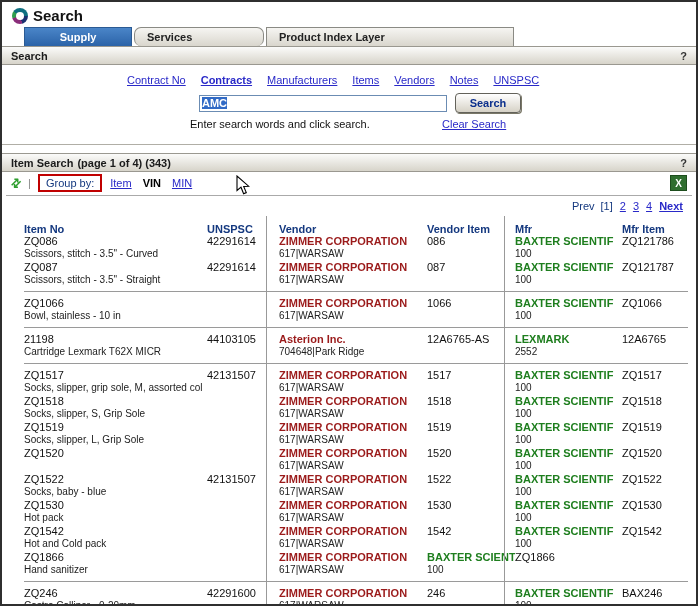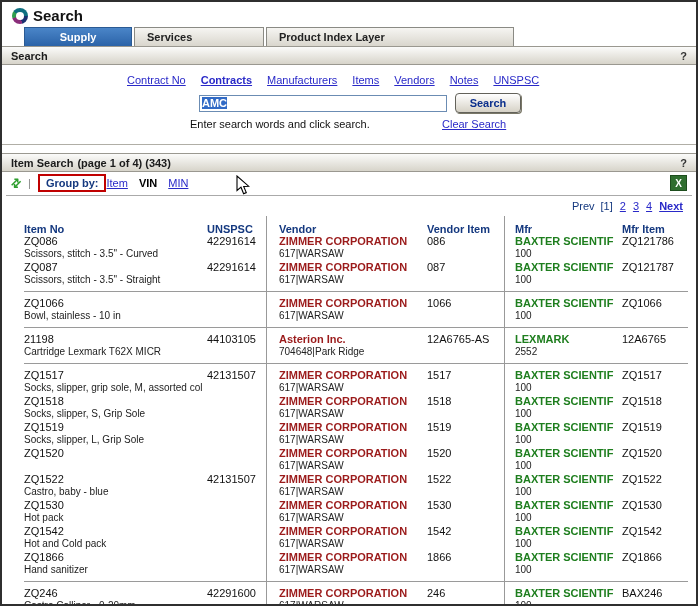--- a/index.html
+++ b/index.html
@@ -11,21 +11,21 @@
         background:conic-gradient(#0e6f80 0 25%,#1b2f6e 25% 45%,#8a2d7a 45% 70%,#2f9e4f 70% 85%,#0e6f80 85%);
         position:relative;}
   .logo:after{content:"";position:absolute;left:4px;top:4px;width:8px;height:8px;border-radius:50%;background:#fff;}
   .title{font-size:15px;font-weight:bold;color:#111;}
   
   .tabs{display:flex;gap:2px;padding-left:22px;height:19px;}
   .tab{box-sizing:border-box;height:19px;border:1px solid #8a8a84;border-bottom:none;
        background:linear-gradient(#f6f5f2,#d9d6cd);font-size:11px;font-weight:bold;color:#222;
        display:flex;align-items:center;padding:0 12px;}
   .tab:nth-child(1){width:108px;justify-content:center;}
-  .tab:nth-child(2){width:130px;}
+  .tab:nth-child(2){width:130px;border-radius:7px;}
   .tab:nth-child(3){width:248px;}
   .tab.active{background:linear-gradient(#4a85c8,#2b63a8);color:#fff;border-color:#2b5a93;}
   
   .section-bar{height:17px;background:linear-gradient(#fbfbfa,#d7d4ca);
         border-top:1px solid #9a9890;border-bottom:1px solid #9a9890;
         display:flex;align-items:center;padding:0 9px;font-size:11px;color:#1b1b1b;}
   .section-bar .bold{font-weight:bold;}
   .section-bar .meta{font-weight:bold;margin-left:4px;}
   .section-bar .help{margin-left:auto;font-weight:bold;color:#333;cursor:default;}
   
@@ -40,21 +40,21 @@
   .search-btn{margin-left:8px;width:66px;height:20px;border:1px solid #63625a;border-radius:4px;
         background:linear-gradient(#ffffff,#d6d2c6);box-shadow:1px 1px 0 #7a7868;
         color:#0b2f8c;font-weight:bold;font-size:11px;font-family:"Liberation Sans",sans-serif;cursor:pointer;}
   .hint-row{position:relative;margin:5px 0 0 188px;font-size:11px;color:#111;height:14px;}
   .hint-row .clear{position:absolute;left:252px;top:0;}
   .gap{height:8px;}
   
   .toolbar{display:flex;align-items:center;height:22px;padding:0 9px;font-size:11px;}
   .refresh{color:#2e9e2e;font-weight:bold;font-size:12px;transform:rotate(-45deg);display:inline-block;}
   .pipe{color:#888;margin:0 7px;}
-  .groupby{border:2px solid #c00000;padding:1px 6px;color:#14387f;font-weight:bold;}
+  .groupby{border:2px solid #c00000;padding:1px 6px;color:#14387f;font-weight:normal;margin-right:8px;}
   .gopt{margin-right:11px;}
   .gopt.active{color:#000;font-weight:bold;text-decoration:none;cursor:default;}
   .excel{margin-left:auto;width:15px;height:14px;background:#2f6e2f;color:#fff;font-weight:bold;font-size:10px;
         display:flex;align-items:center;justify-content:center;border:1px solid #1d4d1d;cursor:pointer;}
   .rule{height:1px;background:#aaa;margin:1px 4px 0;}
   
   .pager{text-align:right;font-size:11px;padding:4px 13px 2px;color:#14387f;}
   .pager span{margin-left:6px;}
   .pager a{color:#2929c8;text-decoration:underline;margin-left:7px;cursor:pointer;}
   .pager a.next{font-weight:bold;}
@@ -331,21 +331,21 @@
             <span class="l1">BAXTER SCIENTIF</span>
             <span class="l2">100</span>
           </div>
           <div class="cell">
             <span class="l1">ZQ1520</span>
           </div>
         </div>
         <div class="trow">
           <div class="cell">
             <span class="l1">ZQ1522</span>
-            <span class="l2">Castro, baby - blue</span>
+            <span class="l2">Socks, baby - blue</span>
           </div>
           <div class="cell">
             <span class="l1">42131507</span>
           </div>
           <div class="cell vendor">
             <span class="l1">ZIMMER CORPORATION</span>
             <span class="l2">617|WARSAW</span>
           </div>
           <div class="cell">
             <span class="l1">1522</span>
@@ -408,23 +408,20 @@
           <div class="cell">
             <span class="l1">ZQ1866</span>
             <span class="l2">Hand sanitizer</span>
           </div>
           <div class="cell">
             <span class="l1"></span>
           </div>
           <div class="cell vendor">
             <span class="l1">ZIMMER CORPORATION</span>
             <span class="l2">617|WARSAW</span>
-          </div>
-          <div class="cell">
-            <span class="l1">1866</span>
           </div>
           <div class="cell mfr">
             <span class="l1">BAXTER SCIENTIF</span>
             <span class="l2">100</span>
           </div>
           <div class="cell">
             <span class="l1">ZQ1866</span>
           </div>
         </div>
         <div class="gsep"></div>

